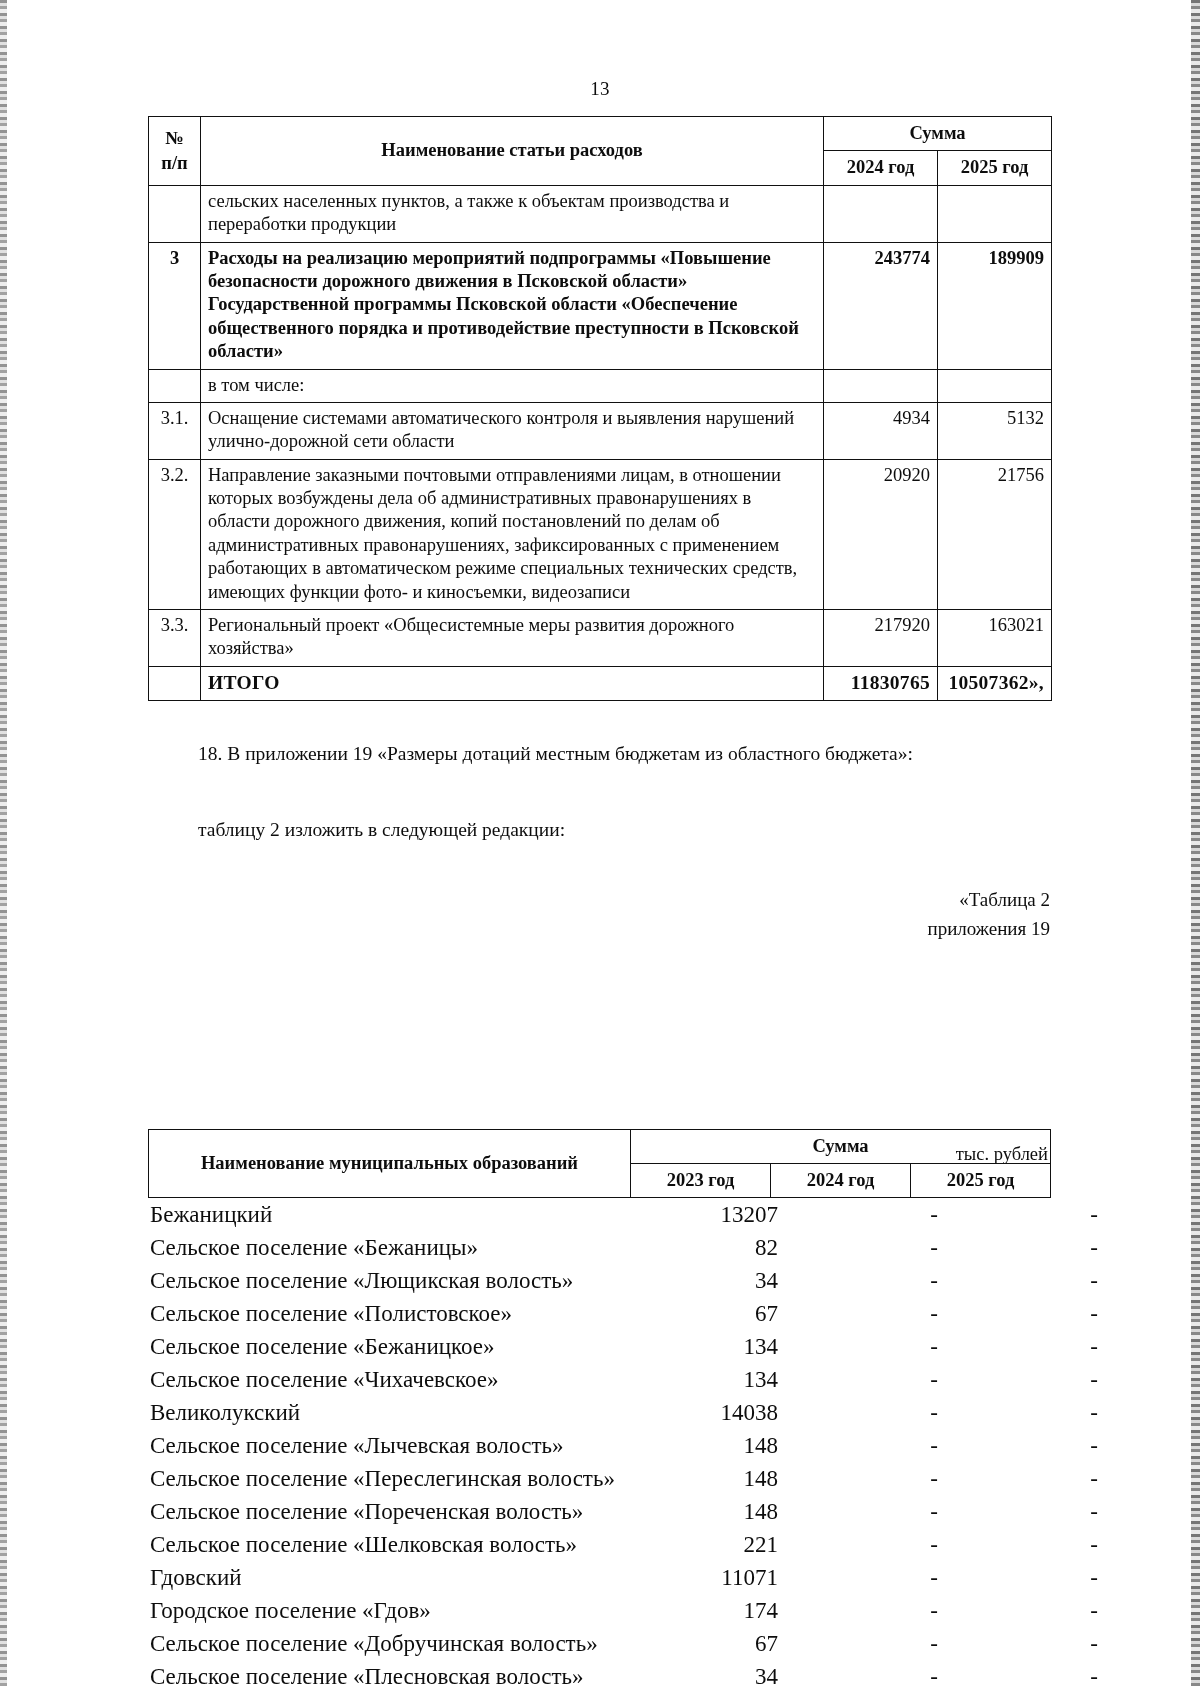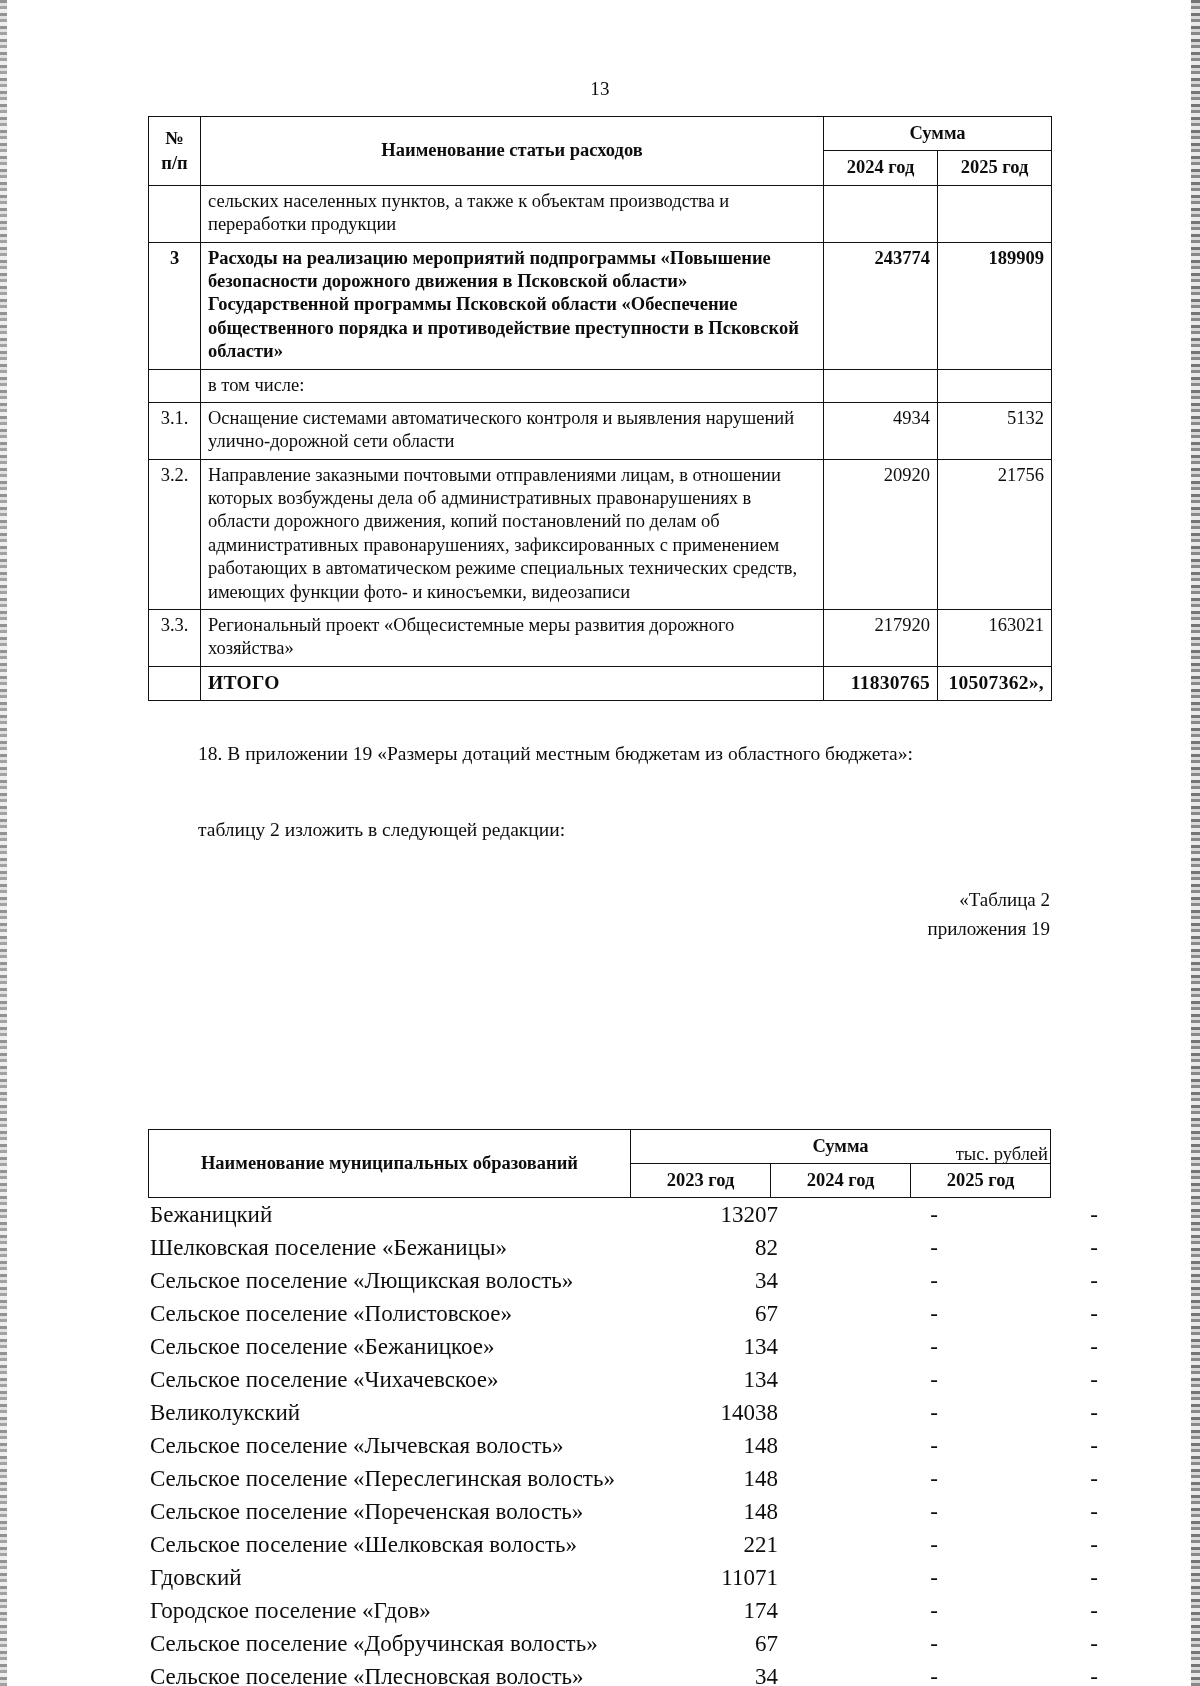--- a/index.html
+++ b/index.html
@@ -308,21 +308,21 @@
           <col class="c-c">
       </colgroup>
       <tbody>
         <tr>
           <td class="mun">Бежаницкий</td>
           <td class="val">13207</td>
           <td class="dash">-</td>
           <td class="dash">-</td>
         </tr>
         <tr>
-          <td class="mun">Шелковская поселение «Бежаницы»</td>
+          <td class="mun">Сельское поселение «Бежаницы»</td>
           <td class="val">82</td>
           <td class="dash">-</td>
           <td class="dash">-</td>
         </tr>
         <tr>
           <td class="mun">Сельское поселение «Лющикская волость»</td>
           <td class="val">34</td>
           <td class="dash">-</td>
           <td class="dash">-</td>
         </tr>

